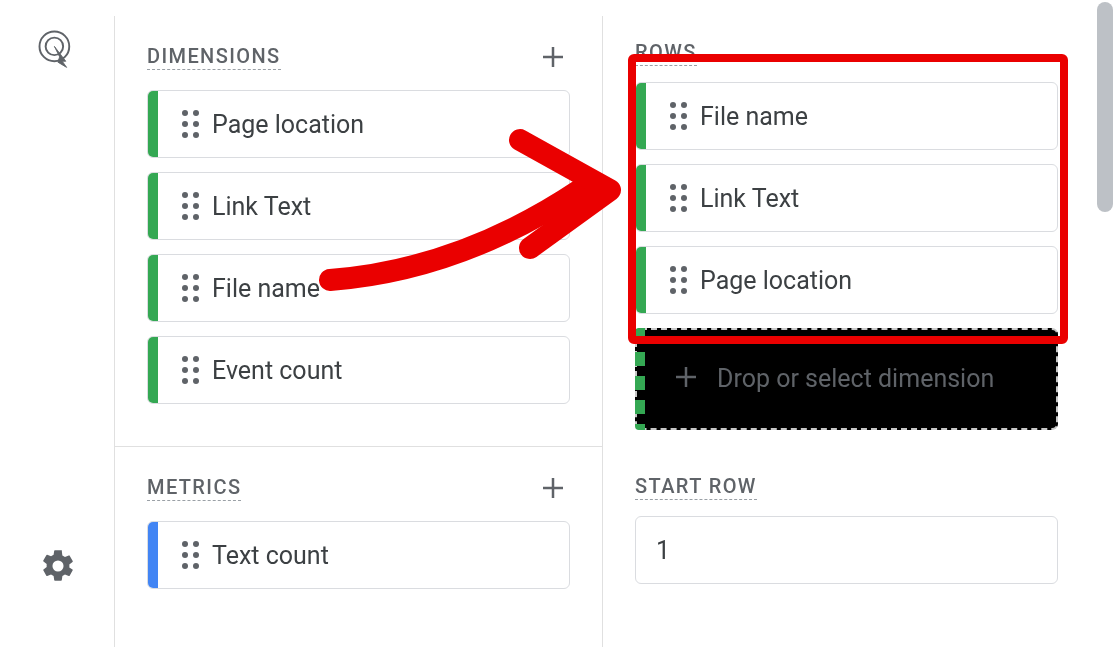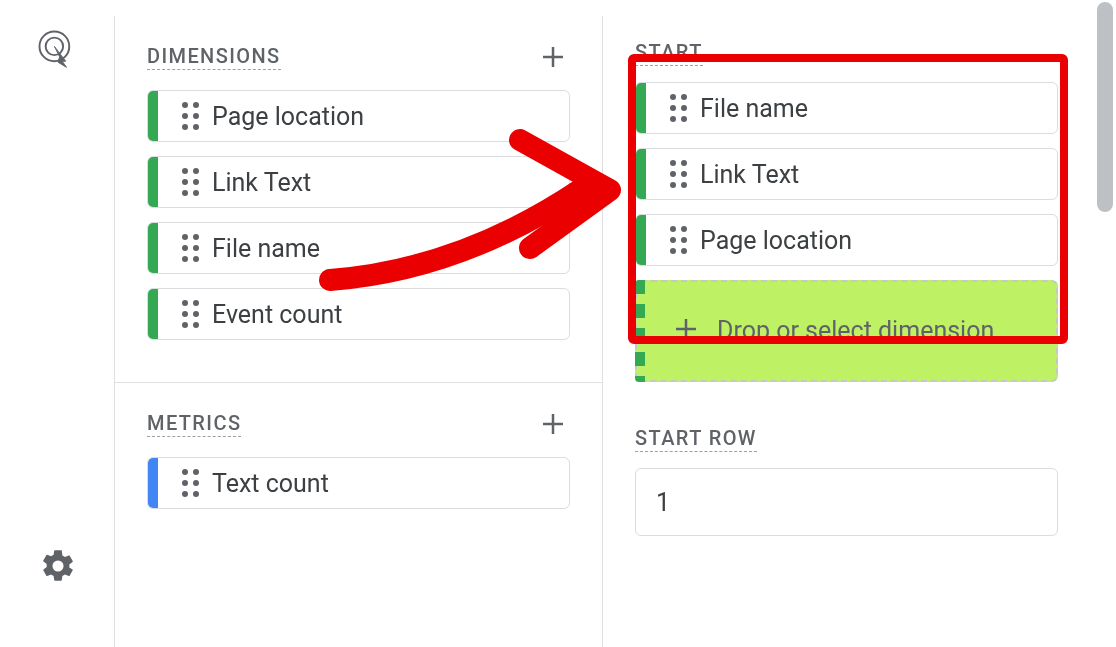--- a/index.html
+++ b/index.html
@@ -70,21 +70,21 @@
       cursor: pointer;
       display: flex;
       align-items: center;
       justify-content: center;
     }
     .plus-btn svg { width: 30px; height: 30px; }
     .pill-list { display: flex; flex-direction: column; gap: 14px; }
     .pill {
       display: flex;
       align-items: center;
-      height: 52px;
+      height: 68px;
       border: 1px solid #dadce0;
       border-radius: 6px;
       background: #fff;
       overflow: hidden;
       cursor: grab;
     }
     .pill .accent {
       width: 10px;
       height: 100%;
       background: #34a853;
@@ -112,21 +112,21 @@
       font-size: 25px;
       color: #3c4043;
       font-weight: 400;
     }
     .drop-zone {
       display: flex;
       align-items: center;
       min-height: 102px;
       border: 2px dashed #c7c7c7;
       border-radius: 6px;
-      background: #bef264;
+      background: #000000;
       position: relative;
       padding: 0 18px 0 0;
     }
     .drop-zone .dz-accent {
       position: absolute;
       left: -2px; top: -2px; bottom: -2px;
       width: 10px;
       background-image: repeating-linear-gradient(to bottom, #34a853 0 14px, transparent 14px 24px);
       border-radius: 4px 0 0 4px;
     }
@@ -300,21 +300,21 @@
         </div>
       </div>
     </div>
 
   </div>
 
   <div class="col">
 
     <div class="section">
       <div class="section-header">
-        <span class="section-label">START</span>
+        <span class="section-label">ROWS</span>
       </div>
       <div class="pill-list">
         <div class="pill">
           <div class="accent"></div>
           <div class="drag-handle">
               <div class="drag-dots">
                 <span></span>
                 <span></span>
                 <span></span>
                 <span></span>

